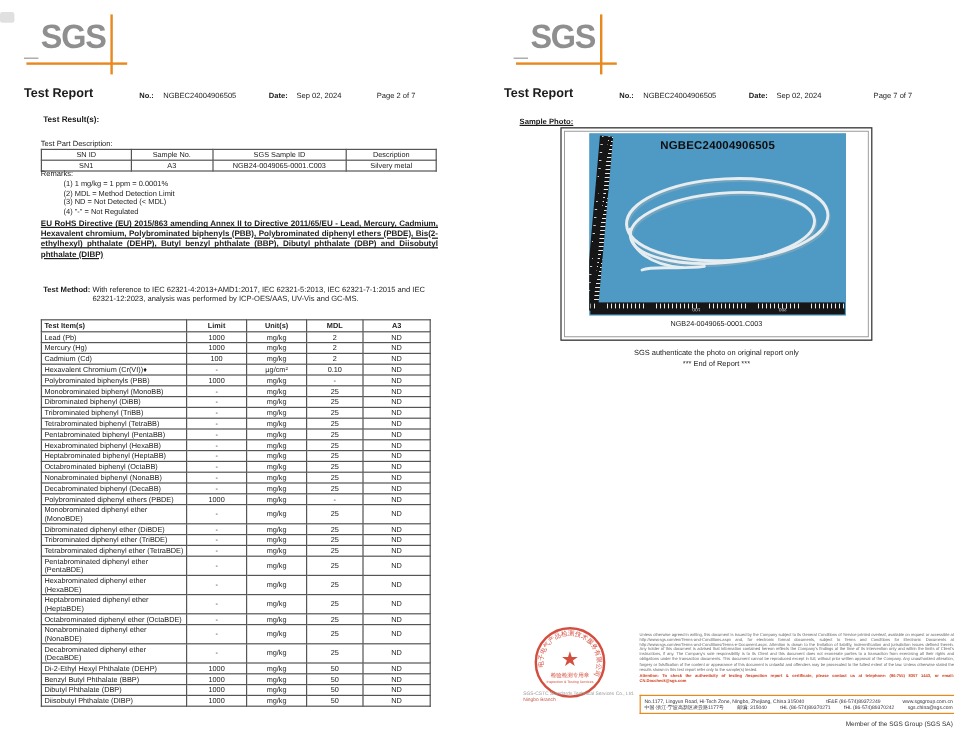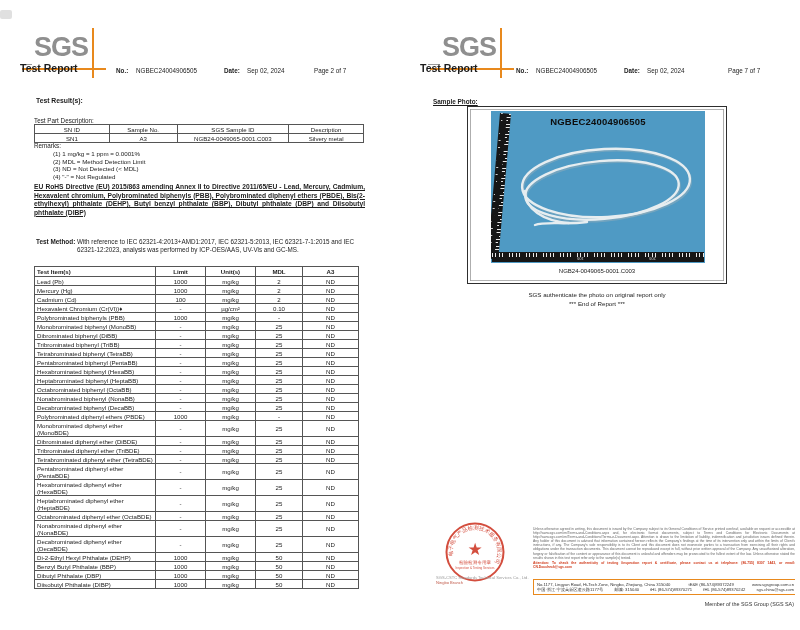--- a/index.html
+++ b/index.html
@@ -5,28 +5,28 @@
   :root{
     --accent:#e8891d; --stamp:#cf3b2a; --blue:#4f9ac4; --logo:#8f8f8f; --ink:#1c1c1c;
   }
   *{box-sizing:border-box;margin:0;padding:0;}
   html,body{width:800px;height:630px;background:#fff;overflow:hidden;}
   body{font-family:"Liberation Sans",sans-serif;color:var(--ink);position:relative;}
   .page{position:absolute;top:0;width:400px;height:630px;background:#fff;}
   #pageL{left:0;} #pageR{left:400px;}
 
   
-  .logo{position:absolute;width:80px;height:48px;margin-top:16px;}
+  .logo{position:absolute;width:80px;height:48px;}
   .logo .txt{position:absolute;left:6px;top:0;font-size:27px;font-weight:bold;color:var(--logo);letter-spacing:-1px;transform:scaleY(1.04);transform-origin:top left;}
   .logo .hline{position:absolute;left:-6px;top:37px;width:84px;height:1.5px;background:var(--accent);}
   .logo .vline{position:absolute;left:64px;top:-3px;width:1.5px;height:50px;background:var(--accent);}
   .logo .gline{position:absolute;left:-8px;top:33px;width:12px;height:1.2px;background:#9a9a9a;}
 
   
-  .hdr{position:absolute;top:64px;left:0;width:400px;height:14px;font-size:6.3px;}
+  .hdr{position:absolute;top:74px;left:0;width:400px;height:14px;font-size:6.3px;}
   .hdr .title{position:absolute;left:20px;top:-2px;font-size:10.5px;font-weight:bold;}
   .hdr .lblNo{position:absolute;left:116px;top:3px;font-weight:bold;}
   .hdr .valNo{position:absolute;left:136px;top:3px;}
   .hdr .lblDate{position:absolute;left:224px;top:3px;font-weight:bold;}
   .hdr .valDate{position:absolute;left:247px;top:3px;}
   .hdr .pg{position:absolute;left:314px;top:3px;}
 
   .smudge{position:absolute;left:0;top:10px;width:12px;height:9px;background:#c7c7c7;opacity:.55;border-radius:2px;}
 
   

